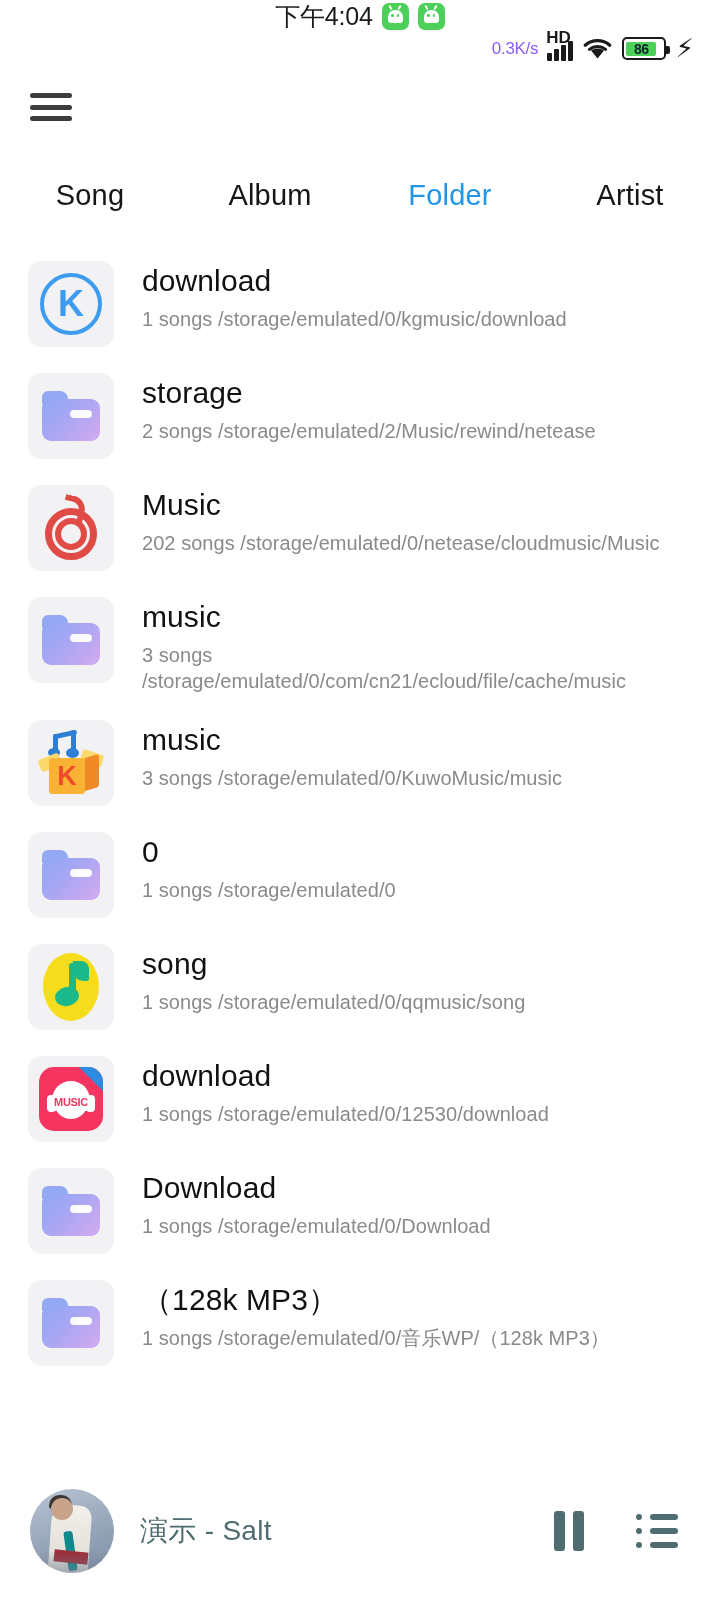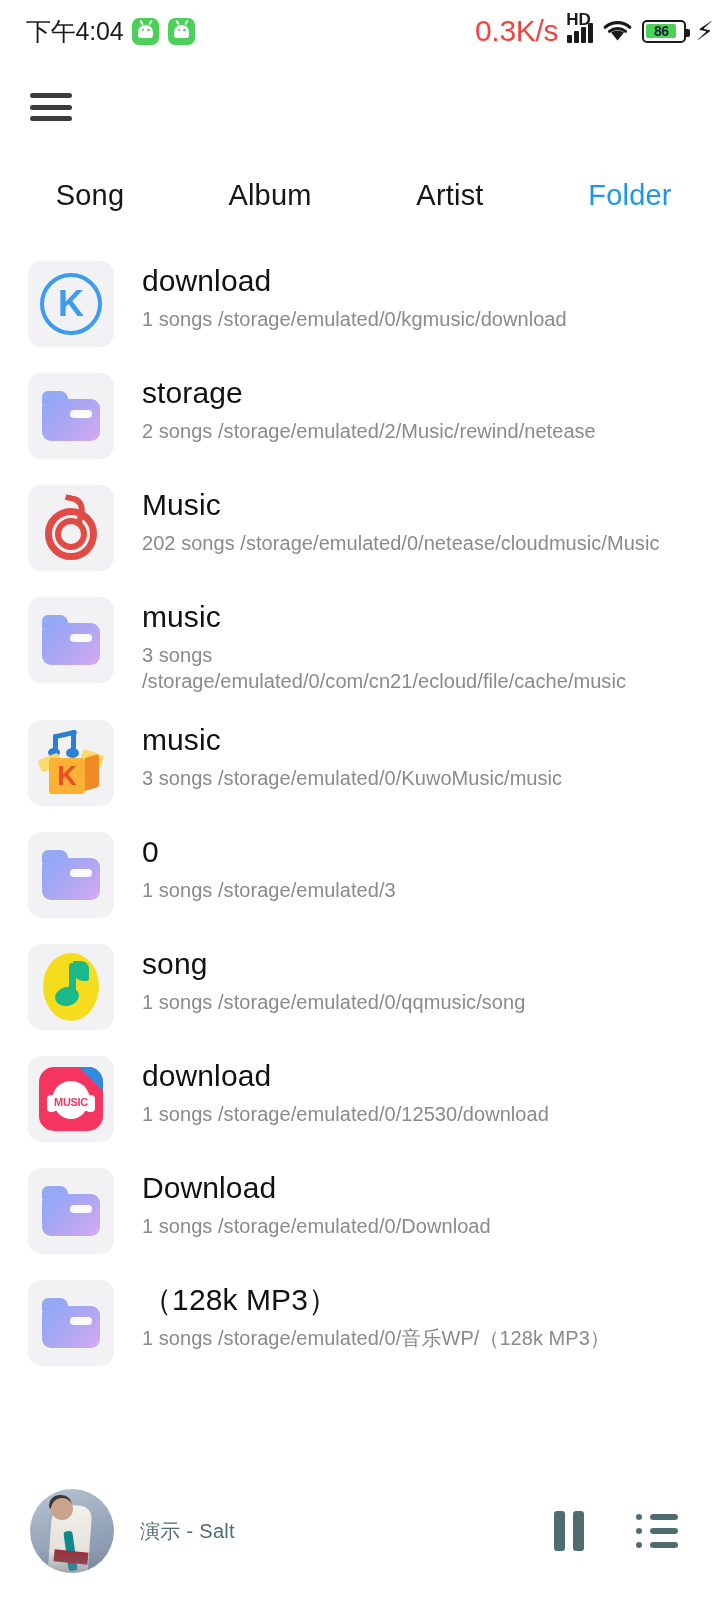--- a/index.html
+++ b/index.html
@@ -7,21 +7,21 @@
     width: 720px; height: 1600px;
     background: #ffffff;
     font-family: "Liberation Sans", "DejaVu Sans", sans-serif;
     overflow: hidden;
   }
   .phone { position: relative; width: 720px; height: 1600px; background:#fff; }
 
   
   .statusbar {
     height: 62px; display: flex; align-items: center;
-    padding: 0 6px 0 26px; font-size: 25px; color: #1b1b1b;
+    padding: 0 26px 0 26px; font-size: 25px; color: #1b1b1b; flex-direction: column;
   }
   .sb-left { display: flex; align-items: center; gap: 9px; }
   .sb-time { font-size: 25px; letter-spacing: -.2px; color:#1a1a1a; }
   .sb-appicon {
     width: 27px; height: 27px; border-radius: 7px; background: #4cd05a;
     display: flex; align-items: center; justify-content: center;
     position: relative;
   }
   .bot-head {
     width: 15px; height: 13px; background:#fff; border-radius: 7px 7px 3px 3px;
@@ -33,21 +33,21 @@
   }
   .bot-head::before { left:3.5px; } .bot-head::after { right:3.5px; }
   .bot-ant { position:absolute; top:4px; left:50%; transform:translateX(-50%);
     width:11px; height:3px; }
   .bot-ant i { position:absolute; width:2px; height:5px; background:#fff;
     border-radius:1px; top:-2px; }
   .bot-ant i:first-child { left:0; transform:rotate(-30deg); }
   .bot-ant i:last-child { right:0; transform:rotate(30deg); }
 
   .sb-right { margin-left: auto; display: flex; align-items: center; gap: 9px; }
-  .sb-net { font-size: 30px; color:#ef4444; letter-spacing:-.3px; }
+  .sb-net { font-size: 17px; color:#8b5cf6; letter-spacing:-.3px; }
   .sb-signal { position: relative; display:flex; align-items:flex-end; gap:2.5px; height:24px; }
   .sb-signal .bar { width: 4.5px; background:#1a1a1a; border-radius:1px; }
   .sb-signal .b1 { height: 8px; } .sb-signal .b2 { height: 12px; }
   .sb-signal .b3 { height: 16px; } .sb-signal .b4 { height: 20px; }
   .sb-hd { position:absolute; top:-9px; left:-1px; font-size: 17px; font-weight: bold; color:#1a1a1a; }
   .sb-wifi { width: 31px; height: 24px; position: relative; }
   .sb-battery {
     width: 44px; height: 23px; border: 2.5px solid #1a1a1a; border-radius: 5px;
     position: relative; display: flex; align-items: center; padding: 2.5px;
   }
@@ -222,21 +222,21 @@
   }
   .art .fig-band {
     position:absolute; left: 24px; top: 62px; width: 34px; height: 12px;
     background: #9b2f3a; transform: rotate(6deg);
   }
   .art .fig-shadow {
     position:absolute; left:0; bottom:0; width: 84px; height: 22px;
     background: linear-gradient(180deg,rgba(120,135,155,0) 0%,rgba(110,125,145,.55) 100%);
   }
   .np-title {
-    margin-left: 26px; font-size: 20px; color: #4f6c70; letter-spacing: .3px;
+    margin-left: 26px; font-size: 28px; color: #4f6c70; letter-spacing: .3px;
     white-space: nowrap;
   }
   .player-controls { margin-left: auto; display: flex; align-items: center; gap: 52px; }
   .ic-pause { width: 30px; height: 40px; display:flex; justify-content:space-between; cursor:pointer; }
   .ic-pause i { display:block; width: 11px; height: 40px; background:#4f6c70; border-radius: 3px; }
   .ic-list { width: 42px; height: 34px; display:flex; flex-direction:column;
     justify-content:space-between; cursor:pointer; }
   .ic-list .lrow { display:flex; align-items:center; gap: 8px; }
   .ic-list .dot { width: 6px; height: 6px; border-radius: 50%; background:#4f6c70; }
   .ic-list .bar { flex: 1; height: 6px; border-radius: 3px; background:#4f6c70; }
@@ -291,22 +291,22 @@
     <div class="hamburger">
       <span></span>
         <span></span>
         <span></span>
     </div>
   </div>
 
   <div class="tabs">
     <div class="tab">Song</div>
     <div class="tab">Album</div>
+    <div class="tab active">Folder</div>
     <div class="tab">Artist</div>
-    <div class="tab active">Folder</div>
   </div>
 
   <div class="list">
 
     <div class="row">
       <div class="thumb">
         <div class="ic-kugou">
             <span>K</span>
           </div>
       </div>
@@ -400,21 +400,21 @@
         <div class="ic-folder">
           <div class="tabtop"></div>
             <div class="body"></div>
             <div class="dash"></div>
         </div>
       </div>
       <div class="row-text">
         <div class="row-title">0</div>
         <div class="row-sub">
           <span>1 songs</span>
-          <span>/storage/emulated/3</span>
+          <span>/storage/emulated/0</span>
         </div>
       </div>
     </div>
 
     <div class="row">
       <div class="thumb">
         <div class="ic-qq">
           <div class="stem"></div>
             <div class="flag"></div>
             <div class="head"></div>

